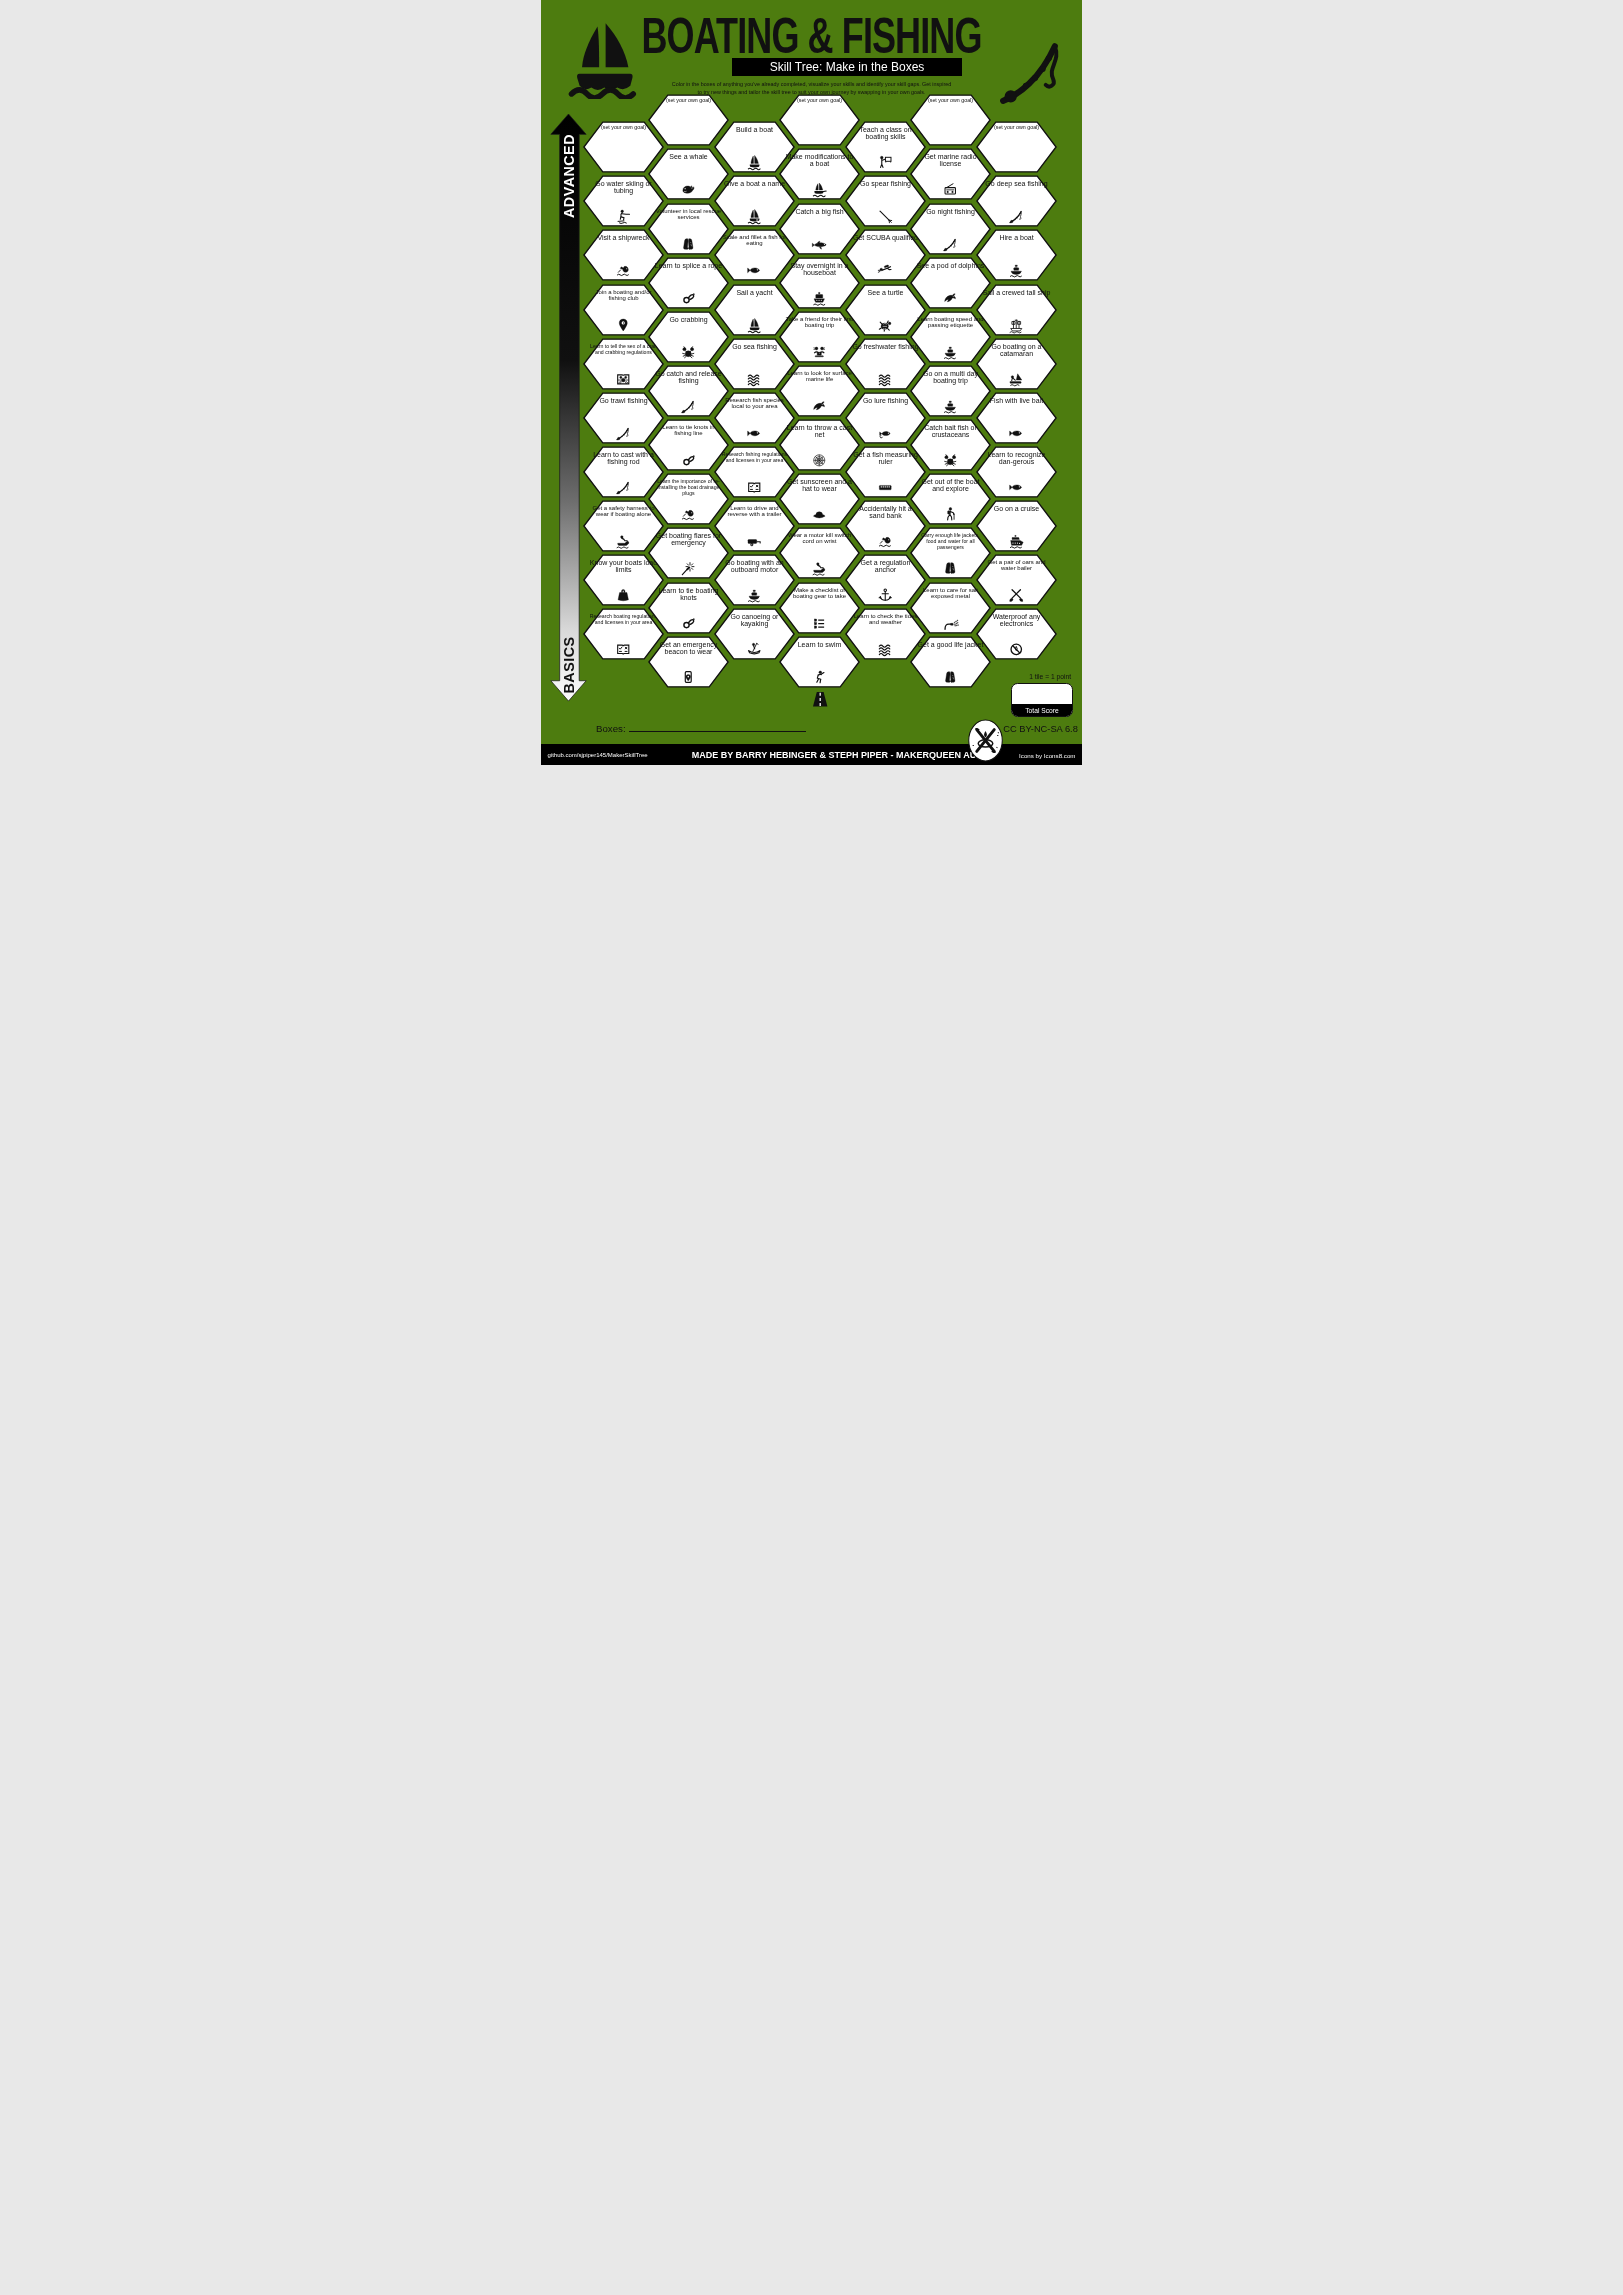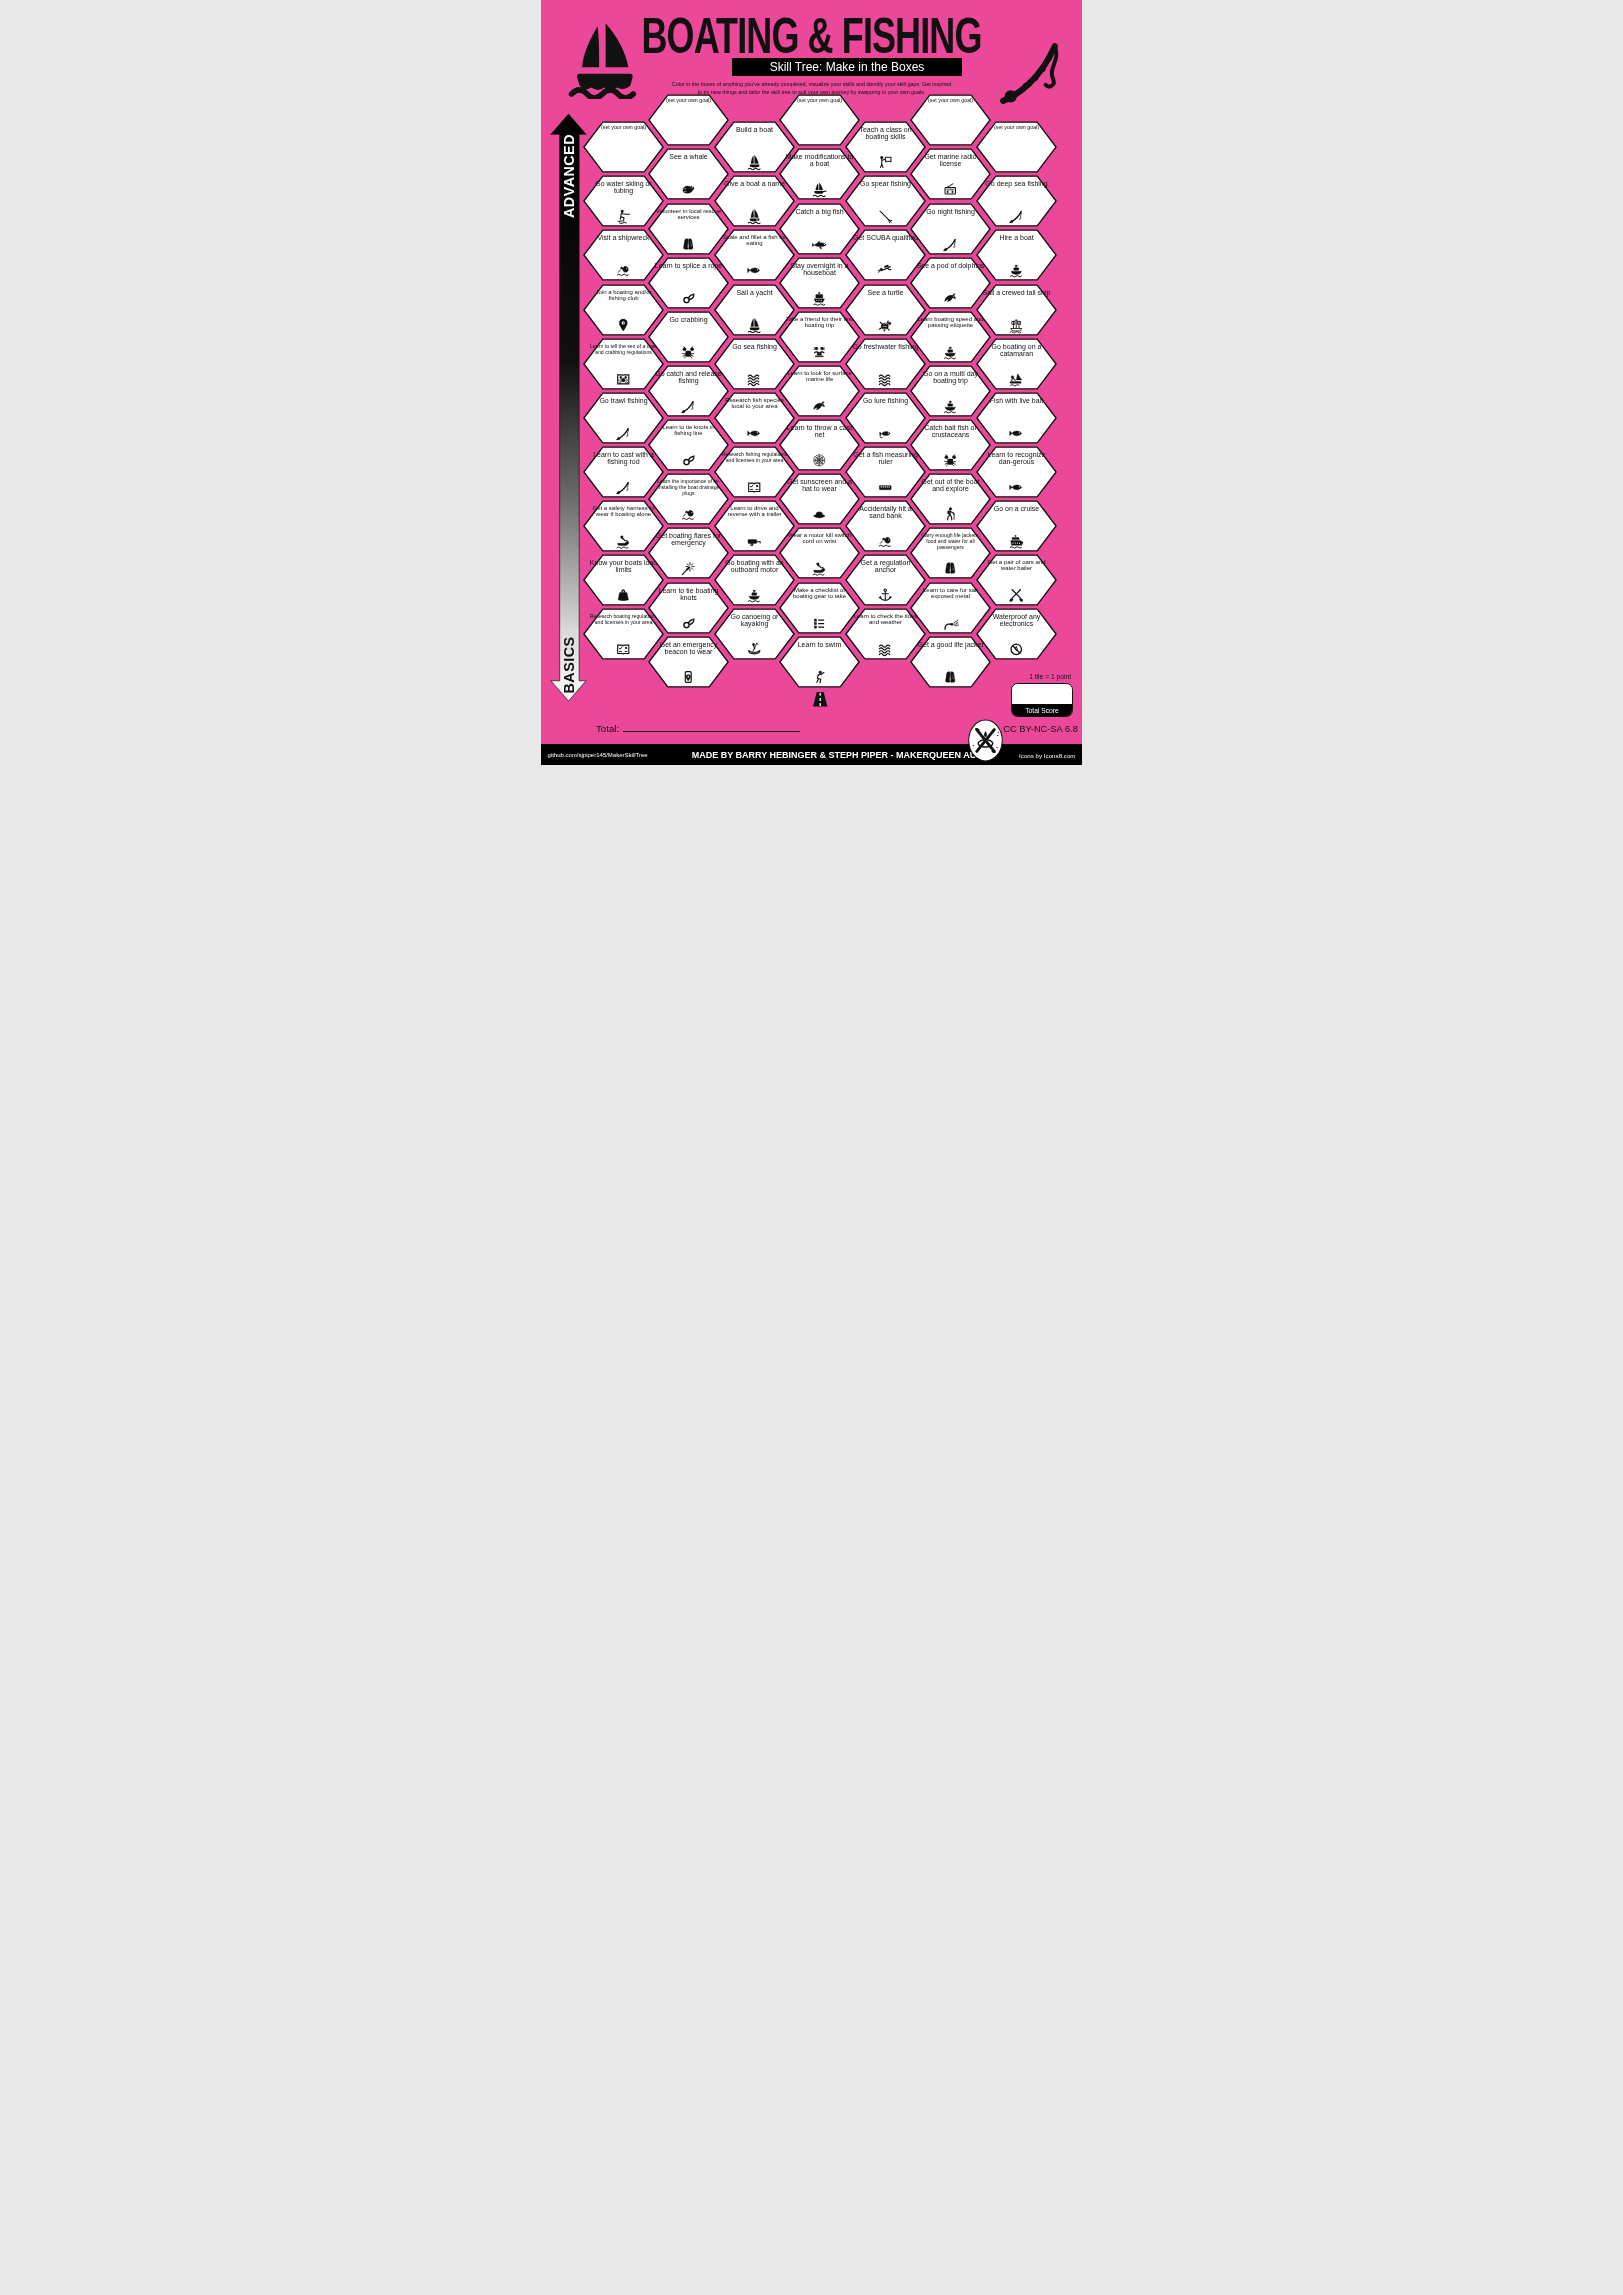--- a/index.html
+++ b/index.html
@@ -1,16 +1,16 @@
 <!DOCTYPE html>
 <html style="font-size:7.4px"><head>
 <meta charset="utf-8">
 <style>
   html,body{margin:0;padding:0;background:#e8e8e8;}
-  .page{position:relative;width:541px;height:765px;background:#ec4899;margin:0 auto;overflow:hidden;
+  .page{position:relative;width:541px;height:765px;background:#4d7c0f;margin:0 auto;overflow:hidden;
         font-family:"Liberation Sans",sans-serif;color:#111;}
   
   .title{position:absolute;left:0;right:0;top:7.4px;text-align:center;font-size:36px;font-weight:900;
          letter-spacing:-0.9px;transform:scaleY(1.38);transform-origin:top center;white-space:nowrap;}
   .subtitle{position:absolute;left:191px;top:58px;width:230px;height:18px;background:#000;color:#fff;
             display:flex;align-items:center;justify-content:center;font-size:12px;}
   .desc{position:absolute;left:113px;top:80px;width:315px;text-align:center;font-size:5.4px;line-height:1.55;}
   .hlogo{position:absolute;left:24px;top:18.5px;width:78px;height:80px;}
   .hrod{position:absolute;left:453px;top:30.5px;width:73px;height:79px;}
   
@@ -1118,21 +1118,21 @@
     <path d="M16 7 h16 l9 34 h-34 z"></path>
     <path d="M24 9 v7 M24 21 v7 M24 33 v7" stroke="#fff" stroke-width="3" fill="none"></path>
   </svg>
 
   <div class="points">1 tile = 1 point</div>
   <div class="scorebox">
     <div class="scorebar">Total Score</div>
   </div>
 
   <div class="namerow">
-    <span>Total:</span><span class="nameline"></span>
+    <span>Boxes:</span><span class="nameline"></span>
   </div>
 
   <svg class="mlogo" viewBox="0 0 48 58">
     <ellipse cx="24" cy="29" rx="23" ry="28" fill="#fff" stroke="#111" stroke-width="1.4"></ellipse>
     <path d="M12 14 L36 44" stroke="#111" stroke-width="4" stroke-linecap="round"></path>
     <path d="M36 14 L12 44" stroke="#111" stroke-width="4" stroke-linecap="round"></path>
     <path d="M10 12 a6 6 0 0 1 6 2 l-3 3 a6 6 0 0 1 -3 -5 z" fill="#111"></path>
     <path d="M38 46 a6 6 0 0 1 -6 -2 l3 -3 a6 6 0 0 1 3 5 z" fill="#111"></path>
     <path d="M24 16 q4 6 0 9 q-4 -3 0 -9" fill="#111"></path>
     <ellipse cx="24" cy="33" rx="10" ry="5" fill="none" stroke="#111" stroke-width="2"></ellipse>

